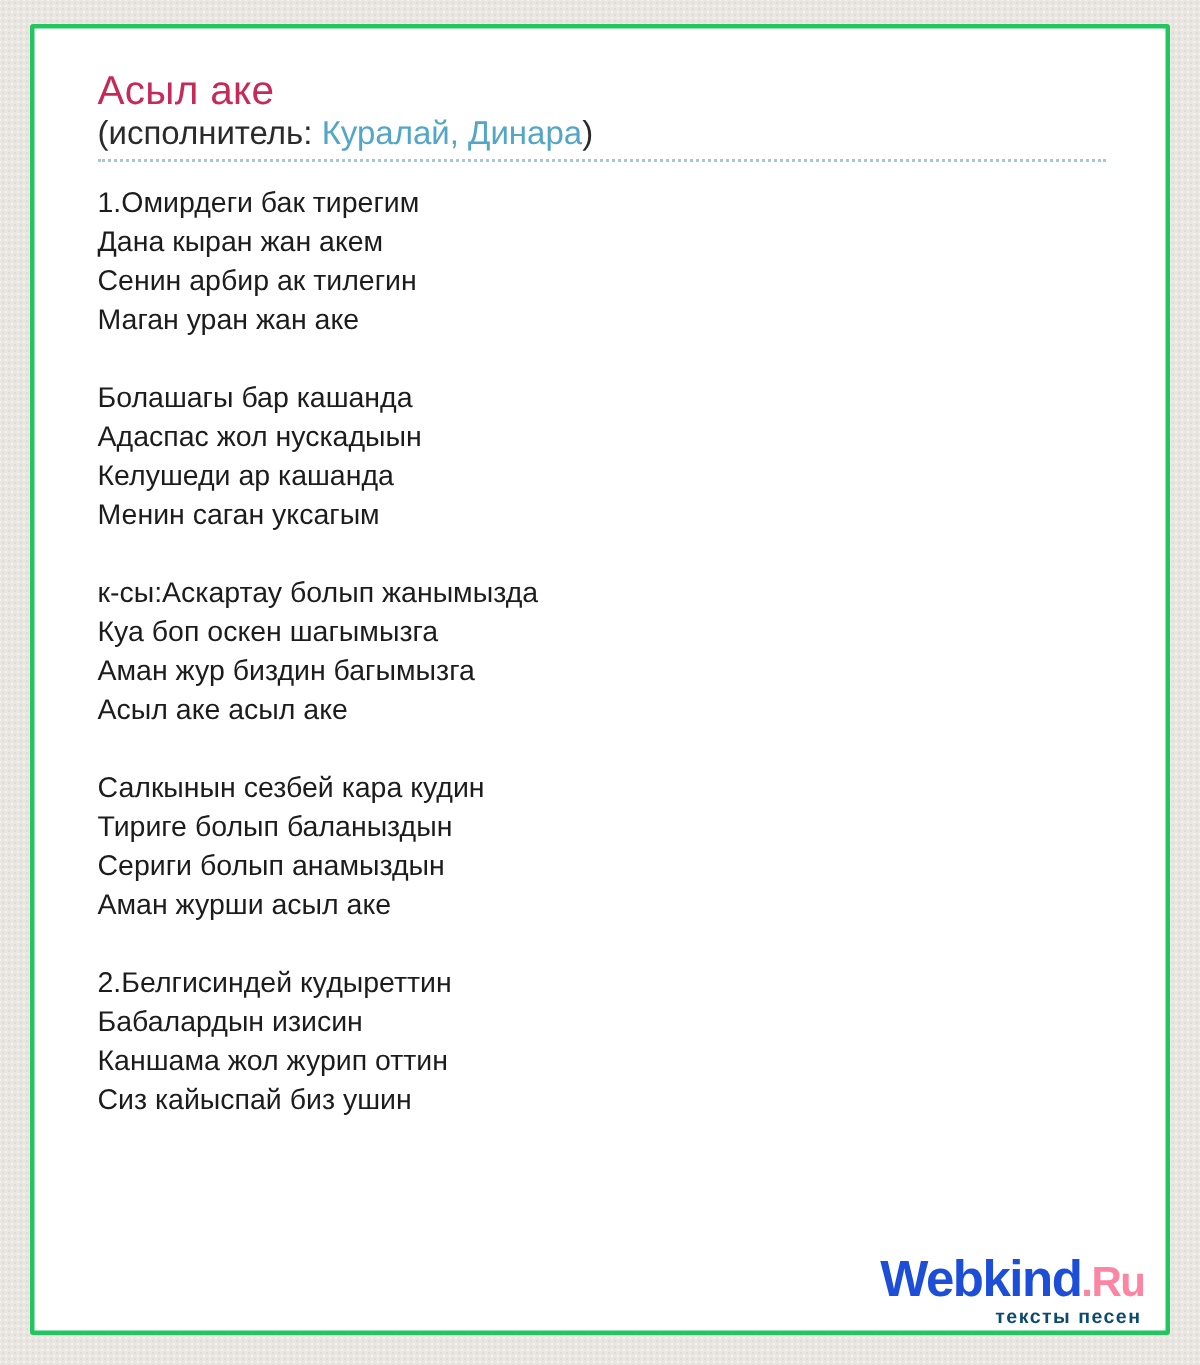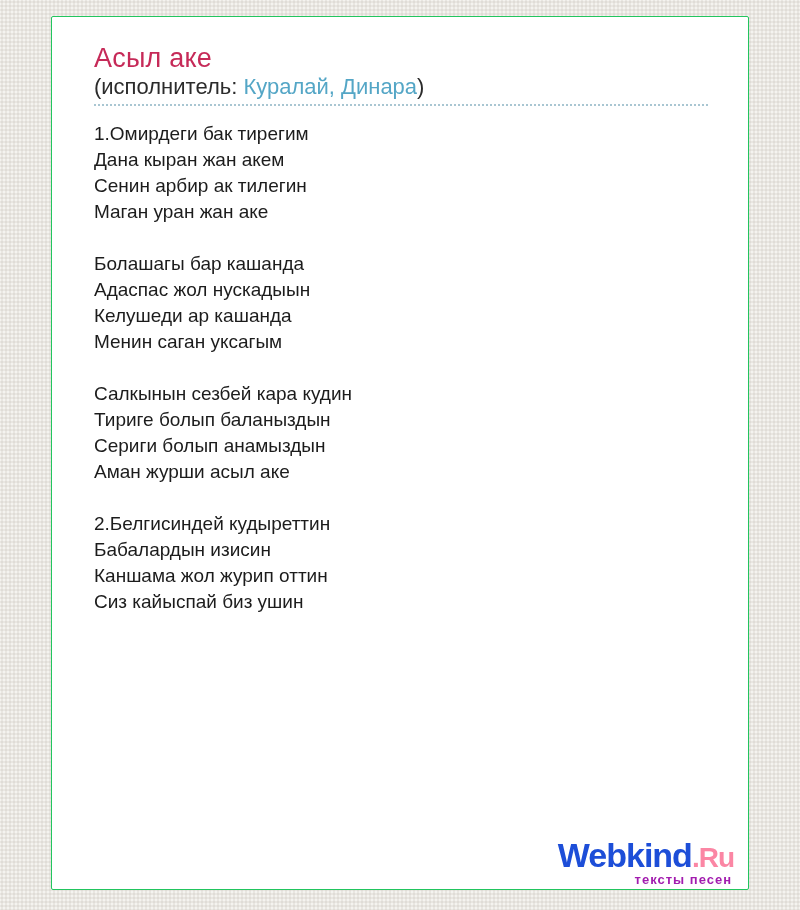--- a/index.html
+++ b/index.html
@@ -9,25 +9,25 @@
     background-color: #e9e6e1;
     background-image:
       radial-gradient(rgba(0,0,0,0.045) 1px, transparent 1px),
       radial-gradient(rgba(255,255,255,0.5) 1px, transparent 1px);
     background-size: 4px 4px, 4px 4px;
     background-position: 0 0, 2px 2px;
     overflow: hidden;
   }
   .card {
     position: relative;
-    width: 698px;
+    width: 760px;
     margin: 16px auto 0 auto;
     min-height: 874px;
     background: #ffffff;
-    border: 1px solid #22c55e;
+    border: 3px solid #22c55e;
     border-radius: 2px;
     padding: 26px 40px 26px 42px;
   }
   .page-title {
     color: #c62a58;
     font-size: 27px;
     font-weight: 400;
     line-height: 30px;
     letter-spacing: 0.2px;
   }
@@ -73,21 +73,21 @@
     color: #1d4ed8;
     font-size: 34px;
     font-weight: 700;
   }
   .logo-suffix {
     color: #fb86a4;
     font-size: 28px;
     font-weight: 700;
   }
   .logo-tagline {
-    color: #a21caf;
+    color: #0c4a6e;
     font-size: 13px;
     font-weight: 700;
     letter-spacing: 1px;
     margin-top: 1px;
     margin-right: 2px;
   }
 </style>
 </head>
 <body>
 
@@ -97,20 +97,21 @@
 
   <div class="artist-line">
     <span>(исполнитель: </span><a class="artist-link">Куралай, Динара</a><span>)</span>
   </div>
 
   <div class="header-divider"></div>
 
   <div class="lyrics">
       <p>1.Омирдеги бак тирегим<br>Дана кыран жан акем<br>Сенин арбир ак тилегин<br>Маган уран жан аке</p>
       <p>Болашагы бар кашанда<br>Адаспас жол нускадыын<br>Келушеди ар кашанда<br>Менин саган уксагым</p>
+      <p>к-сы:Аскартау болып жанымызда<br>Куа боп оскен шагымызга<br>Аман жур биздин багымызга<br>Асыл аке асыл аке</p>
       <p>Салкынын сезбей кара кудин<br>Тириге болып баланыздын<br>Сериги болып анамыздын<br>Аман журши асыл аке</p>
       <p>2.Белгисиндей кудыреттин<br>Бабалардын изисин<br>Каншама жол журип оттин<br>Сиз кайыспай биз ушин</p>
     </div>
 
   <a class="logo">
     <div class="logo-row">
       <span class="logo-main">Webkind</span><span class="logo-suffix">.Ru</span>
     </div>
     <div class="logo-tagline">тексты песен</div>
   </a>

